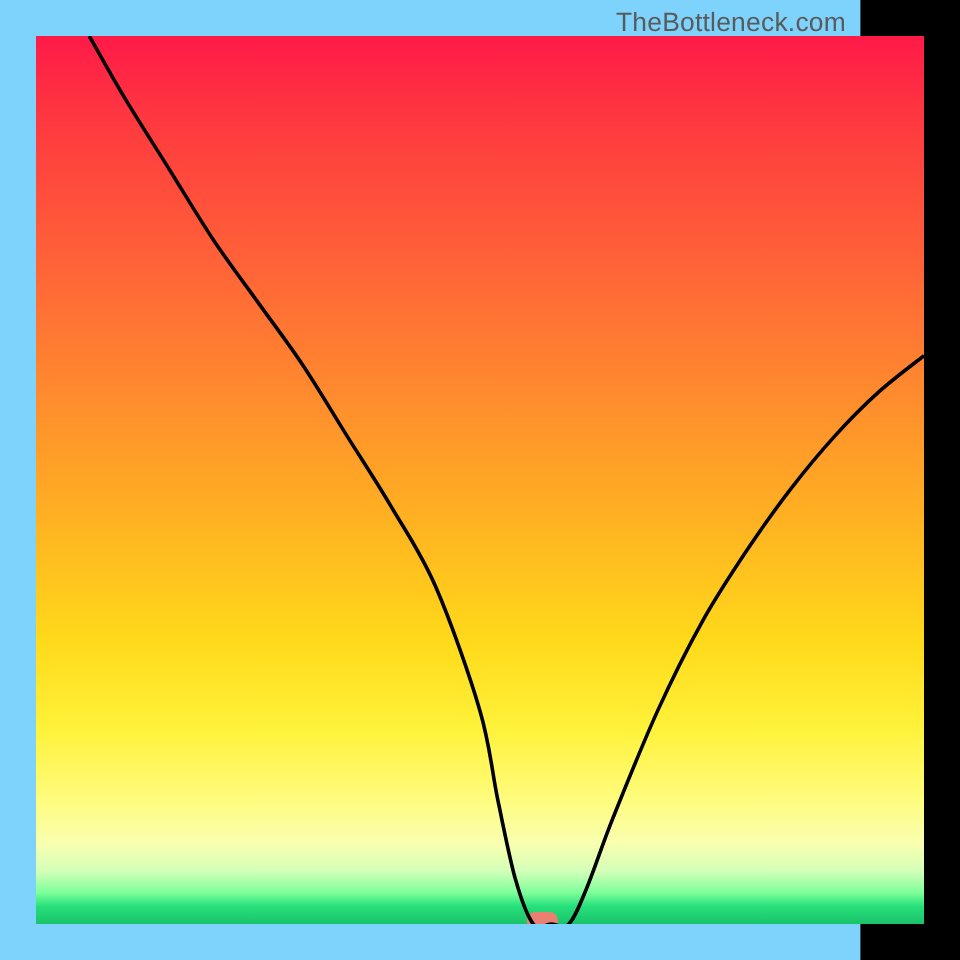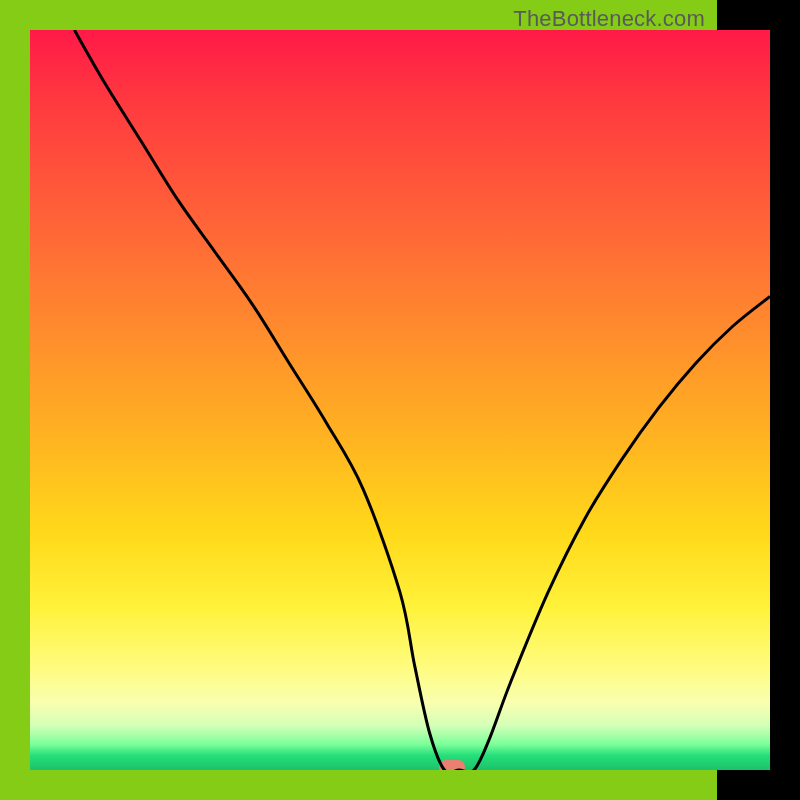--- a/index.html
+++ b/index.html
@@ -8,21 +8,21 @@
     width: 800px;
     height: 800px;
     background: #000;
     overflow: hidden;
     font-family: Arial, Helvetica, sans-serif;
   }
   .frame {
     position: relative;
     width: 717px;
     height: 800px;
-    background: #84cc16;
+    background: #7dd3fc;
   }
   .watermark {
     position: absolute;
     top: 6px;
     right: 12px;
     color: #5a5a5a;
     font-size: 22px;
     font-weight: 400;
     letter-spacing: 0.2px;
   }

